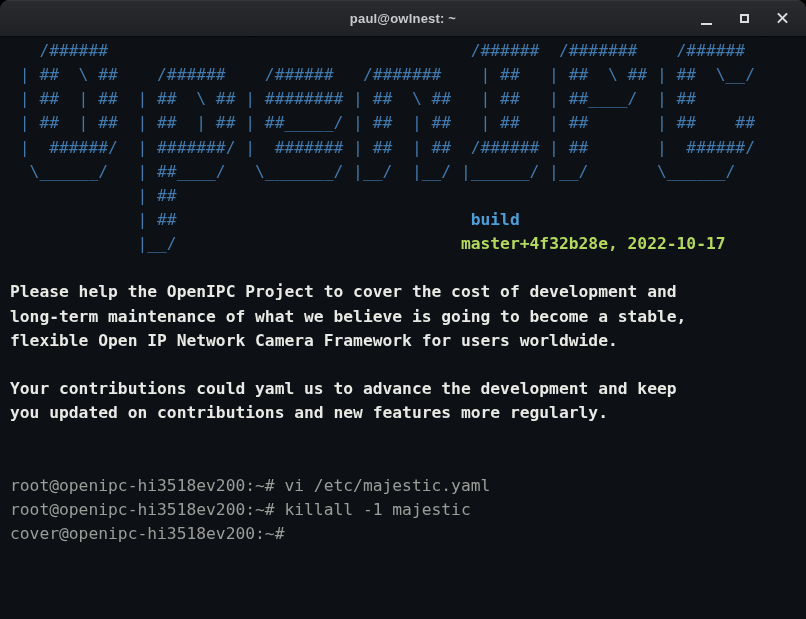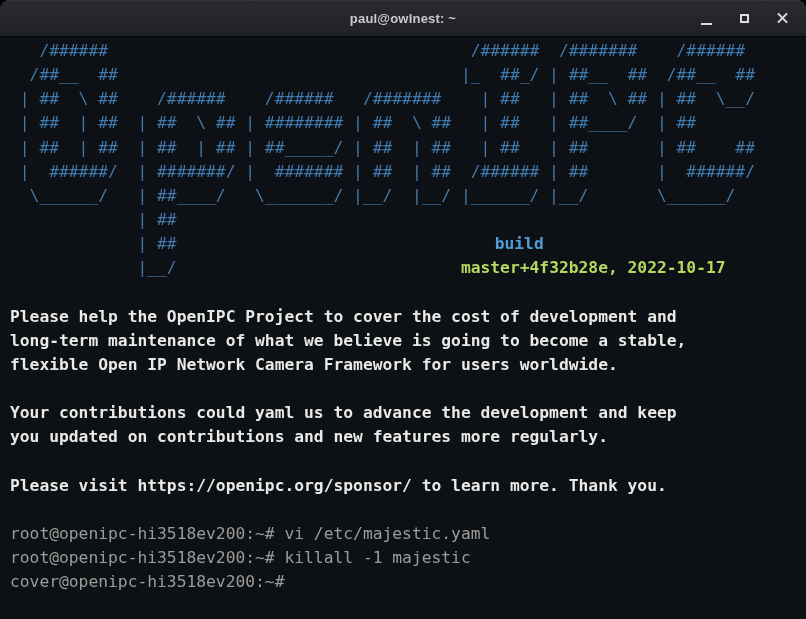--- a/index.html
+++ b/index.html
@@ -44,21 +44,21 @@
   .i-close::after{transform:rotate(-45deg);}
   .terminal{
     padding:2px 10px;
     background:var(--terminal-bg,#0d1014);
     font-family:"DejaVu Sans Mono",monospace;
     font-size:16.3px;line-height:24.15px;
     cursor:text;
   }
   .line{white-space:pre;height:24.15px;}
   .seg-art{color:var(--art,#4179ad);}
-  .seg-build{color:var(--build,#4f9ed8);font-weight:bold;margin-left:24px;}
+  .seg-build{color:var(--build,#4f9ed8);font-weight:bold;}
   .seg-version{color:var(--version,#b4d95f);font-weight:bold;}
   .seg-text{color:var(--text,#e9eae5);font-weight:bold;text-align:right;}
   .seg-prompt{color:var(--prompt,#9c9d99);margin-top:36px;}
 </style>
 </head>
 <body>
 
 <div class="window">
   <div class="titlebar">
     <span class="titlebar-title">paul@owlnest: ~</span>
@@ -70,36 +70,34 @@
         <span class="i-max"></span>
       </button>
       <button class="ctl" title="close">
         <span class="i-close"></span>
       </button>
     </div>
   </div>
 
   <div class="terminal">
     <div class="line"><span class="seg-art">   /######                                     /######  /#######    /######</span></div>
-    <div class="line"><span class="seg-art">  /##__  ##                                   |_  ##_/ | ##__  ##  /##__  ##</span></div>
     <div class="line"><span class="seg-art"> | ##  \ ##    /######    /######   /#######    | ##   | ##  \ ## | ##  \__/</span></div>
     <div class="line"><span class="seg-art"> | ##  | ##  | ##  \ ## | ######## | ##  \ ##   | ##   | ##____/  | ##</span></div>
     <div class="line"><span class="seg-art"> | ##  | ##  | ##  | ## | ##_____/ | ##  | ##   | ##   | ##       | ##    ##</span></div>
     <div class="line"><span class="seg-art"> |  ######/  | #######/ |  ####### | ##  | ##  /###### | ##       |  ######/</span></div>
     <div class="line"><span class="seg-art">  \______/   | ##____/   \_______/ |__/  |__/ |______/ |__/       \______/</span></div>
     <div class="line"><span class="seg-art">             | ##</span></div>
     <div class="line"><span class="seg-art">             | ##                              </span><span class="seg-build">build</span></div>
     <div class="line"><span class="seg-art">             |__/                             </span><span class="seg-version">master+4f32b28e, 2022-10-17</span></div>
     <div class="line"></div>
     <div class="line"><span class="seg-text">Please help the OpenIPC Project to cover the cost of development and</span></div>
     <div class="line"><span class="seg-text">long-term maintenance of what we believe is going to become a stable,</span></div>
     <div class="line"><span class="seg-text">flexible Open IP Network Camera Framework for users worldwide.</span></div>
     <div class="line"></div>
     <div class="line"><span class="seg-text">Your contributions could yaml us to advance the development and keep</span></div>
     <div class="line"><span class="seg-text">you updated on contributions and new features more regularly.</span></div>
     <div class="line"></div>
-    <div class="line"><span class="seg-text">Please visit https://openipc.org/sponsor/ to learn more. Thank you.</span></div>
     <div class="line"></div>
     <div class="line"><span class="seg-prompt">root@openipc-hi3518ev200:~# vi /etc/majestic.yaml</span></div>
     <div class="line"><span class="seg-prompt">root@openipc-hi3518ev200:~# killall -1 majestic</span></div>
     <div class="line"><span class="seg-prompt">cover@openipc-hi3518ev200:~#</span></div>
   </div>
 </div>
 
 </body></html>

